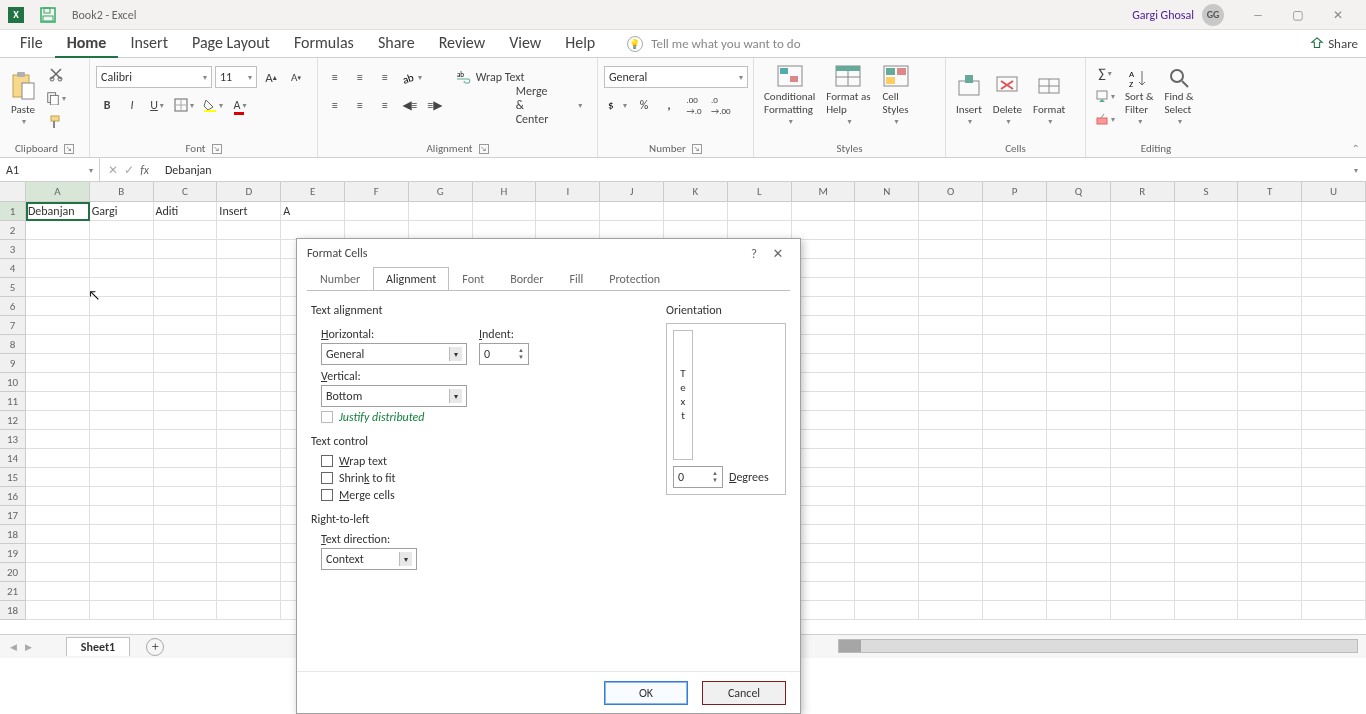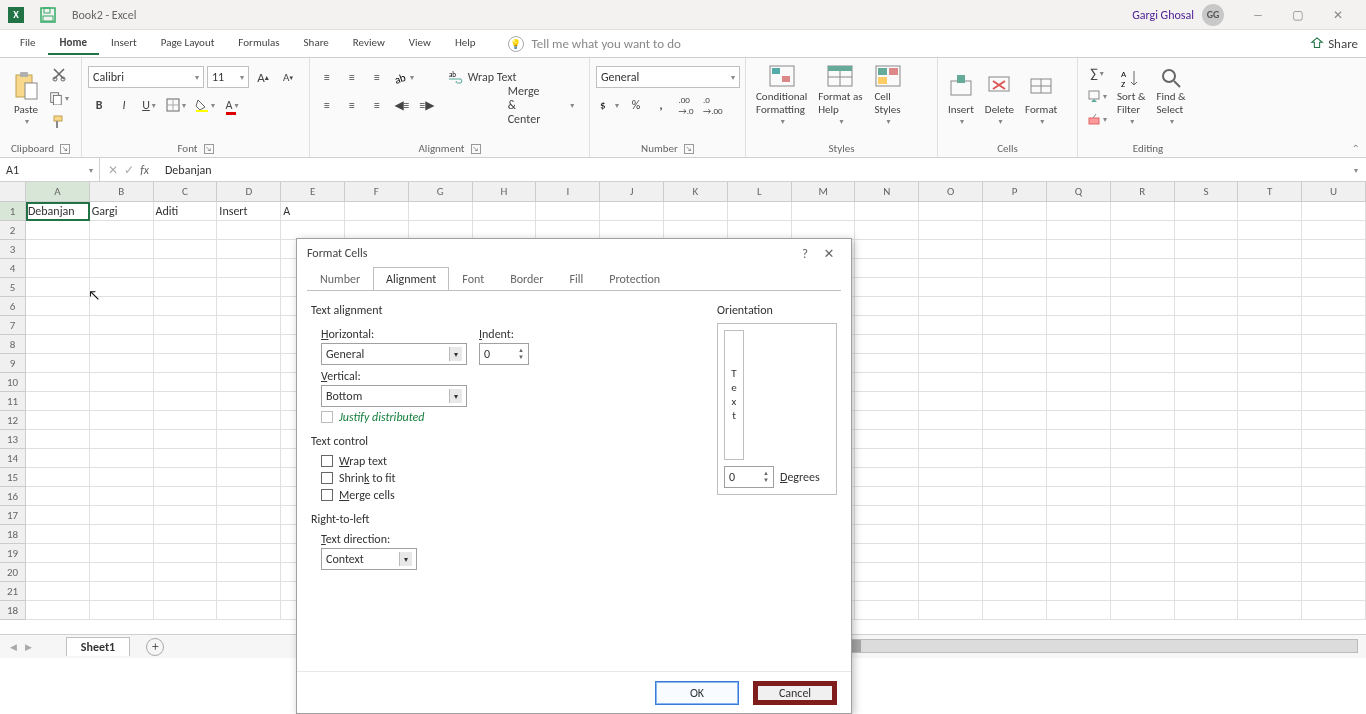--- a/index.html
+++ b/index.html
@@ -10,21 +10,21 @@
 .titlebar .app-icon { width:16px; height:16px; background:#217346; color:#fff; display:flex; align-items:center; justify-content:center; font-size:10px; font-weight:bold; }
 .titlebar .save-icon { width:16px; height:16px; margin-left:16px; }
 .titlebar .title { margin-left: 16px; color:#666; font-size:12px; }
 .titlebar .spacer { flex:1; }
 .titlebar .user { color:#4c1d95; font-size:12px; margin-right:8px; }
 .titlebar .avatar { width:22px; height:22px; border-radius:50%; background:#c8c8c8; color:#555; display:flex; align-items:center; justify-content:center; font-size:10px; font-weight:bold; margin-right:14px; }
 .titlebar .win-btn { width:40px; height:24px; display:flex; align-items:center; justify-content:center; color:#888; font-size:12px; }
 
 
 .menubar { height: 28px; display:flex; align-items:center; padding: 0 8px; border-bottom: 1px solid #d0d0d0; }
-.menubar .tab { padding: 4px 12px; font-size: 11px; color:#444; cursor:pointer; }
+.menubar .tab { padding: 4px 12px; font-size: 16px; color:#444; cursor:pointer; }
 .menubar .tab.active { font-weight:600; border-bottom: 2px solid #217346; }
 .menubar .tellme { display:flex; align-items:center; margin-left: 20px; color:#888; font-size: 13px; }
 .menubar .tellme .bulb { width:16px; height:16px; border:1px solid #aaa; border-radius:50%; margin-right:8px; display:flex; align-items:center; justify-content:center; font-size:9px; }
 .menubar .share { margin-left:auto; display:flex; align-items:center; color:#444; font-size:13px; }
 .menubar .share svg { margin-right:4px; }
 
 
 .ribbon { height: 100px; background:#fafafa; border-bottom: 1px solid #d0d0d0; display:flex; position:relative; }
 .ribbon-group { border-right: 1px solid #e0e0e0; padding: 4px 6px 0 6px; display:flex; flex-direction:column; justify-content:space-between; height:100%; }
 .ribbon-group .label { text-align:center; font-size:11px; color:#666; padding-bottom:2px; display:flex; justify-content:center; align-items:center; gap:6px; }
@@ -63,21 +63,21 @@
 
 
 .sheettabs { height:24px; border-top:1px solid #d0d0d0; display:flex; align-items:center; padding:0 6px; font-size:12px; background:#f6f6f6; position:relative; }
 .sheettabs .navbtn { color:#aaa; padding:0 4px; font-size:9px; }
 .sheettabs .tab { padding:2px 14px; background:#fff; border:1px solid #c0c0c0; border-bottom:none; font-weight:600; }
 .sheettabs .addsheet { width:18px; height:18px; border:1px solid #aaa; border-radius:50%; display:flex; align-items:center; justify-content:center; margin-left:16px; }
 .sheettabs .hscroll { position:absolute; right:8px; top:4px; height:14px; width:520px; background:#dcdcdc; border:1px solid #bbb; }
 .sheettabs .hscroll .thumb { position:absolute; left:0; top:0; height:100%; width:22px; background:#a6a6a6; }
 
 
-.dialog { position:absolute; left:296px; top:238px; width:556px; height:476px; background:#fff; border:1px solid #a0a0a0; box-shadow:2px 2px 8px rgba(0,0,0,0.25); display:flex; flex-direction:column; }
+.dialog { position:absolute; left:296px; top:238px; width:505px; height:476px; background:#fff; border:1px solid #a0a0a0; box-shadow:2px 2px 8px rgba(0,0,0,0.25); display:flex; flex-direction:column; }
 .dlg-title { height:28px; display:flex; align-items:center; padding:0 10px; font-size:12px; color:#444; }
 .dlg-title .spacer { flex:1; }
 .dlg-title .help, .dlg-title .close { width:24px; text-align:center; color:#666; font-size:13px; }
 .dlg-tabs { display:flex; padding:0 10px; }
 .dlg-tab { padding:4px 12px; font-size:12px; color:#666; border:1px solid transparent; cursor:pointer; }
 .dlg-tab.active { border:1px solid #bfbfbf; border-bottom:1px solid #fff; color:#333; }
 .dlg-body { flex:1; border-top:1px solid #bfbfbf; margin:0 10px; margin-top:-1px; padding:10px 4px; display:flex; gap:18px; }
 .dlg-col { }
 .field-label { font-size:12px; color:#333; margin:4px 0 2px 0; }
 .section-title { font-size:12px; color:#333; margin:2px 0 6px 0; }
@@ -96,21 +96,21 @@
 .orient-display { display:flex; gap:4px; height:130px; }
 .vert-text { border:1px solid #bfbfbf; width:20px; display:flex; flex-direction:column; align-items:center; justify-content:center; font-size:11px; line-height:14px; }
 .dial { flex:1; border:1px solid #bfbfbf; position:relative; }
 .dial .dot { position:absolute; width:4px; height:4px; background:#333; transform:rotate(45deg); }
 .dial .label { position:absolute; left:4px; top:56px; font-size:11px; }
 .dial .line { position:absolute; left:30px; top:60px; width:34px; height:1px; background:#333; }
 .dial .marker { position:absolute; right:4px; top:57px; width:6px; height:6px; background:#c0504d; transform:rotate(45deg); }
 .deg-row { display:flex; align-items:center; gap:6px; margin-top:6px; }
 
 .dlg-buttons { height:42px; display:flex; align-items:center; justify-content:flex-end; gap:14px; padding:0 14px; border-top:1px solid #e8e8e8; }
-.dlg-btn { width:84px; height:24px; border:5px solid #7f1d1d; background:#f0f0f0; font-size:12px; display:flex; align-items:center; justify-content:center; }
+.dlg-btn { width:84px; height:24px; border:1px solid #7f1d1d; background:#f0f0f0; font-size:12px; display:flex; align-items:center; justify-content:center; }
 .dlg-btn.primary { border:1px solid #3a7bd5; box-shadow:inset 0 0 0 1px #8ab6ee; background:#f8fbff; }
 
 .underline-letter { text-decoration: underline; }
 </style>
 </head>
 <body>
 
 <div class="titlebar">
   <div class="app-icon">X</div>
   <div class="save-icon">
@@ -148,21 +148,21 @@
   <div class="share">
     <svg width="14" height="14" viewBox="0 0 16 16">
         <path d="M8 1 L14 6 H11 V12 H5 V6 H2 Z" fill="none" stroke="#217346" stroke-width="1.2"></path>
       </svg>
     <span>Share</span>
   </div>
 </div>
 
 <div class="ribbon">
 
-  <div class="ribbon-group" style="width:82px;align-items:center;">
+  <div class="ribbon-group" style="width:90px;">
     <div class="ribbon-row" style="height:68px;">
       <div class="rbtn big dropdown-arrow">
         <div class="iconbox">
             <svg width="26" height="30" viewBox="0 0 26 30">
               <rect x="3" y="4" width="16" height="22" fill="#f8d88a" stroke="#c0a050"></rect>
               <rect x="7" y="1" width="8" height="5" rx="1" fill="#b0b0b0"></rect>
               <rect x="12" y="12" width="12" height="16" fill="#fff" stroke="#888"></rect>
             </svg>
           </div>
         <span>Paste</span>

